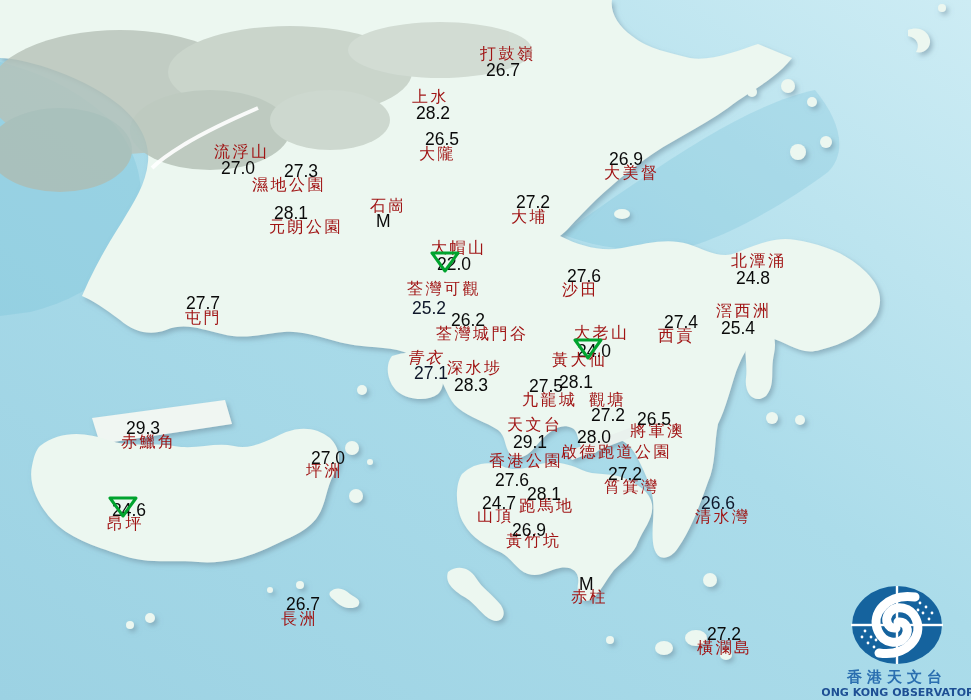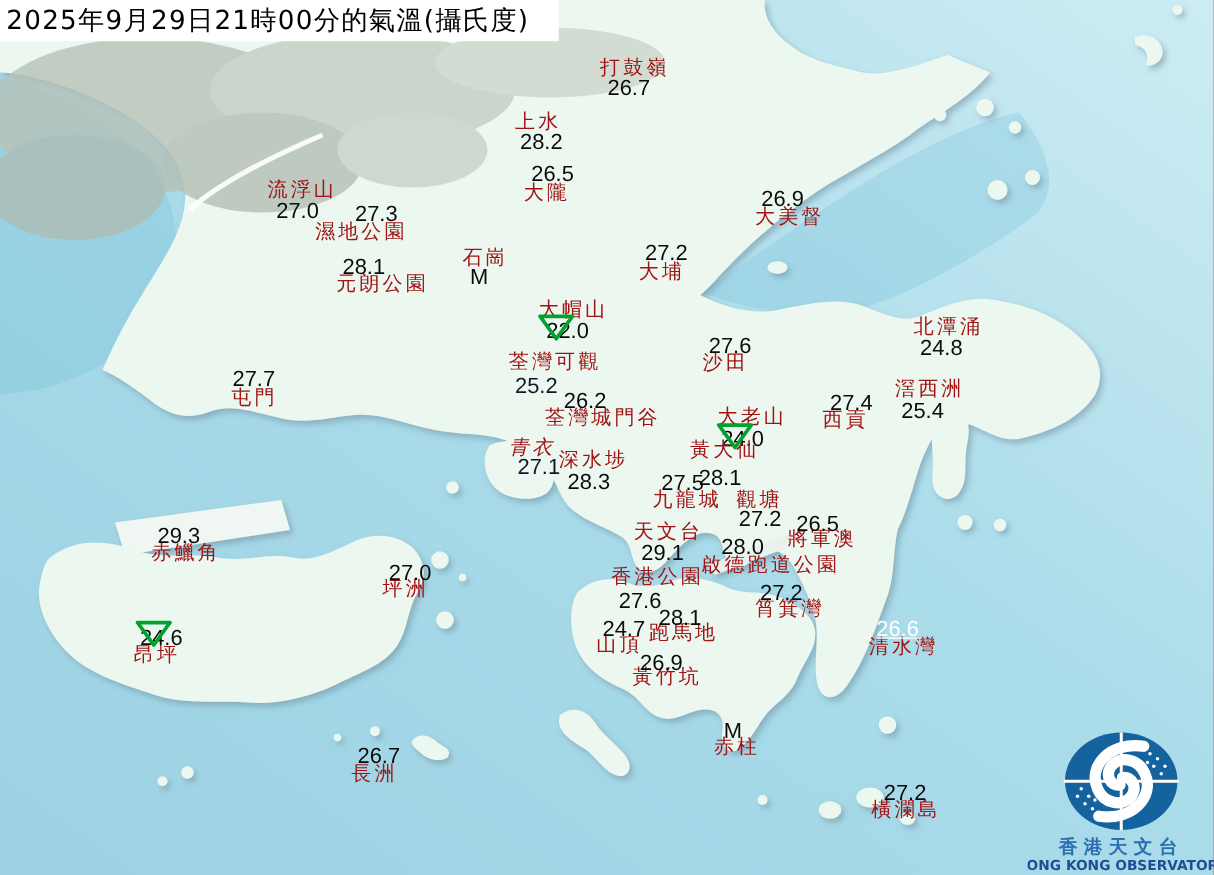--- a/index.html
+++ b/index.html
@@ -126,21 +126,20 @@
       <ellipse cx="120" cy="92" rx="132" ry="62" fill="#b7c2b8"></ellipse>
       <ellipse cx="290" cy="72" rx="122" ry="46" fill="#c2cdc3"></ellipse>
       <ellipse cx="440" cy="50" rx="92" ry="28" fill="#ccd6cd"></ellipse>
       <ellipse cx="60" cy="150" rx="72" ry="42" fill="#aebdb3"></ellipse>
       <ellipse cx="210" cy="130" rx="80" ry="40" fill="#b3c0b5"></ellipse>
       <ellipse cx="330" cy="120" rx="60" ry="30" fill="#c6d1c7"></ellipse>
     </g>
     <path fill="none" stroke="#ffffff" stroke-width="4" opacity="0.9" d="M258,108 C230,120 205,132 185,144 C172,152 162,158 152,168"></path>
   </svg>
 
-  <div class="title-bar">2025年9月29日21時00分的氣溫(攝氏度)</div>
 
   <div class="stations">
       <span class="st-name" style="left: 480px; top: 46px;">打鼓嶺</span>
       <span class="st-value" style="left: 486px; top: 62px; color: rgb(10, 10, 10);">26.7</span>
       <span class="st-name" style="left: 412px; top: 89px;">上水</span>
       <span class="st-value" style="left: 416px; top: 105px; color: rgb(10, 10, 10);">28.2</span>
       <span class="st-name" style="left: 419px; top: 146px;">大隴</span>
       <span class="st-value" style="left: 425px; top: 131px; color: rgb(10, 10, 10);">26.5</span>
       <span class="st-name" style="left: 214px; top: 144px;">流浮山</span>
       <span class="st-value" style="left: 221px; top: 160px; color: rgb(10, 10, 10);">27.0</span>
@@ -207,21 +206,21 @@
       <span class="st-marker" style="left: 108px; top: 496px;"><svg width="30" height="22" viewBox="0 0 30 22">
           <polygon points="2,2 28,2 15,20" fill="none" stroke="#00a32e" stroke-width="3" stroke-linejoin="round"></polygon>
         </svg></span>
       <span class="st-name" style="left: 477px; top: 508px;">山頂</span>
       <span class="st-value" style="left: 482px; top: 495px; color: rgb(10, 10, 10);">24.7</span>
       <span class="st-name" style="left: 519px; top: 498px;">跑馬地</span>
       <span class="st-value" style="left: 527px; top: 486px; color: rgb(10, 10, 10);">28.1</span>
       <span class="st-name" style="left: 506px; top: 533px;">黃竹坑</span>
       <span class="st-value" style="left: 512px; top: 522px; color: rgb(10, 10, 10);">26.9</span>
       <span class="st-name" style="left: 695px; top: 509px;">清水灣</span>
-      <span class="st-value" style="left: 701px; top: 495px; color: #ffffff; text-decoration: underline;">26.6</span>
+      <span class="st-value" style="left: 701px; top: 495px; color: #0f172a;">26.6</span>
       <span class="st-name" style="left: 571px; top: 589px;">赤柱</span>
       <span class="st-value" style="left: 579px; top: 576px; color: rgb(10, 10, 10);">M</span>
       <span class="st-name" style="left: 281px; top: 611px;">長洲</span>
       <span class="st-value" style="left: 286px; top: 596px; color: rgb(10, 10, 10);">26.7</span>
       <span class="st-name" style="left: 697px; top: 640px;">橫瀾島</span>
       <span class="st-value" style="left: 707px; top: 626px; color: rgb(10, 10, 10);">27.2</span>
     </div>
 
   <svg class="logo" width="150" height="117" viewBox="0 0 150 117">
     <g>

